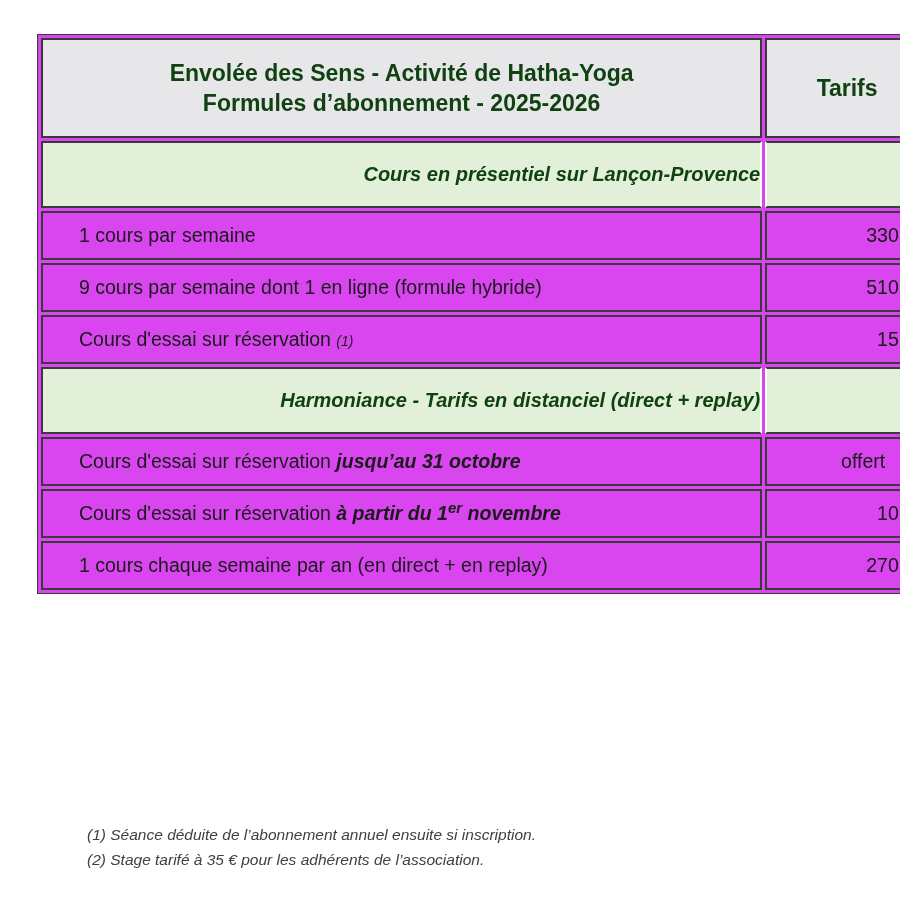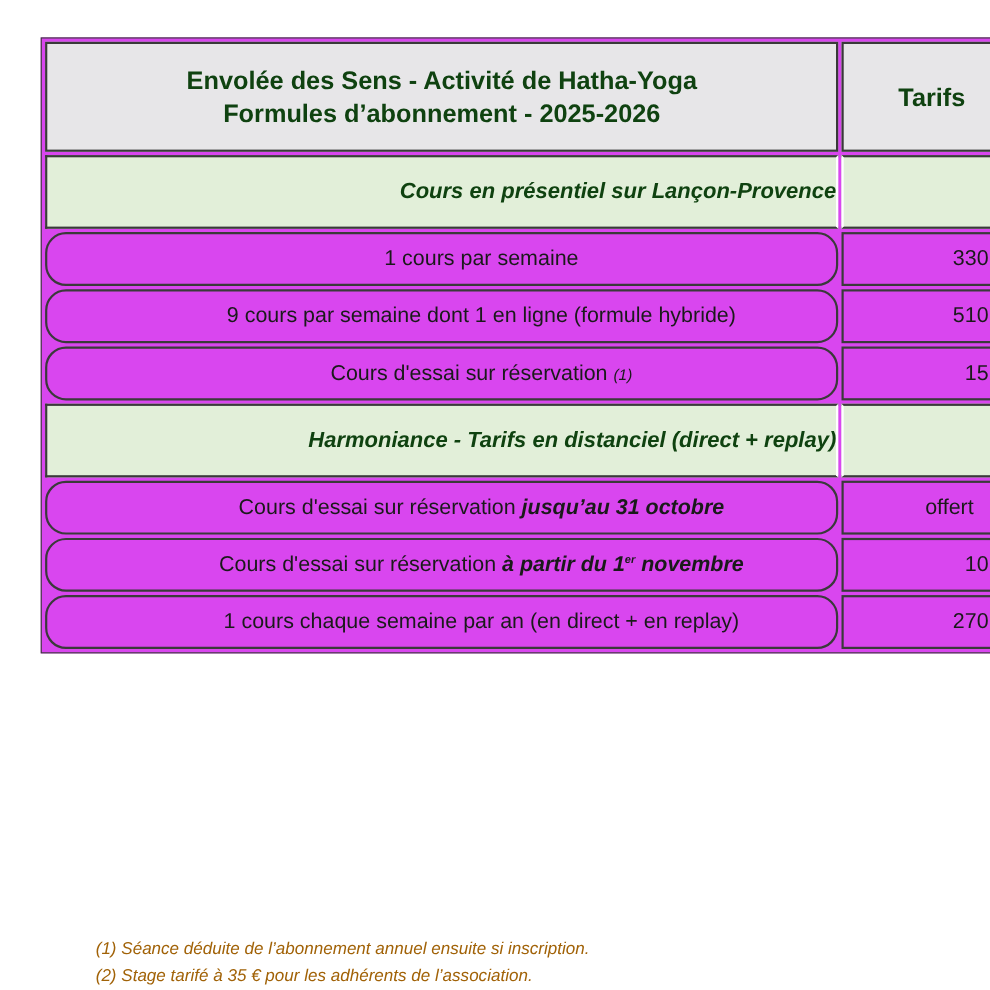--- a/index.html
+++ b/index.html
@@ -70,55 +70,54 @@
       border-left-color: #ffffff;
     }
 
     
     .row-item td {
       height: 49px;
       font-size: 19.5px;
       color: #1a1a1a;
     }
     .row-item td.item-label {
-      padding-left: 72px;
-      text-align: center;
-      border-radius: 19px;
+      padding-left: 36px;
+      text-align: left;
     }
     .row-item td.item-price {
       text-align: right;
       padding-right: 12px;
     }
     .row-item td.item-price.centered {
       text-align: center;
       padding-right: 0;
       padding-left: 32px;
     }
     .note-ref {
       font-style: italic;
       font-size: 14px;
     }
     .emph {
       font-weight: bold;
       font-style: italic;
     }
     sup.ordinal {
-      font-size: 10px;
+      font-size: 15px;
       line-height: 0;
       vertical-align: 7px;
     }
 
     
     .footnotes {
       position: absolute;
       left: 87px;
-      top: 850px;
+      top: 822px;
       font-style: italic;
       font-size: 15.5px;
-      color: #a16207;
+      color: #404040;
       line-height: 25px;
     }
     .footnotes div {
       white-space: nowrap;
     }
   </style>
 </head>
 <body>
 
 <table class="pricing-table">

